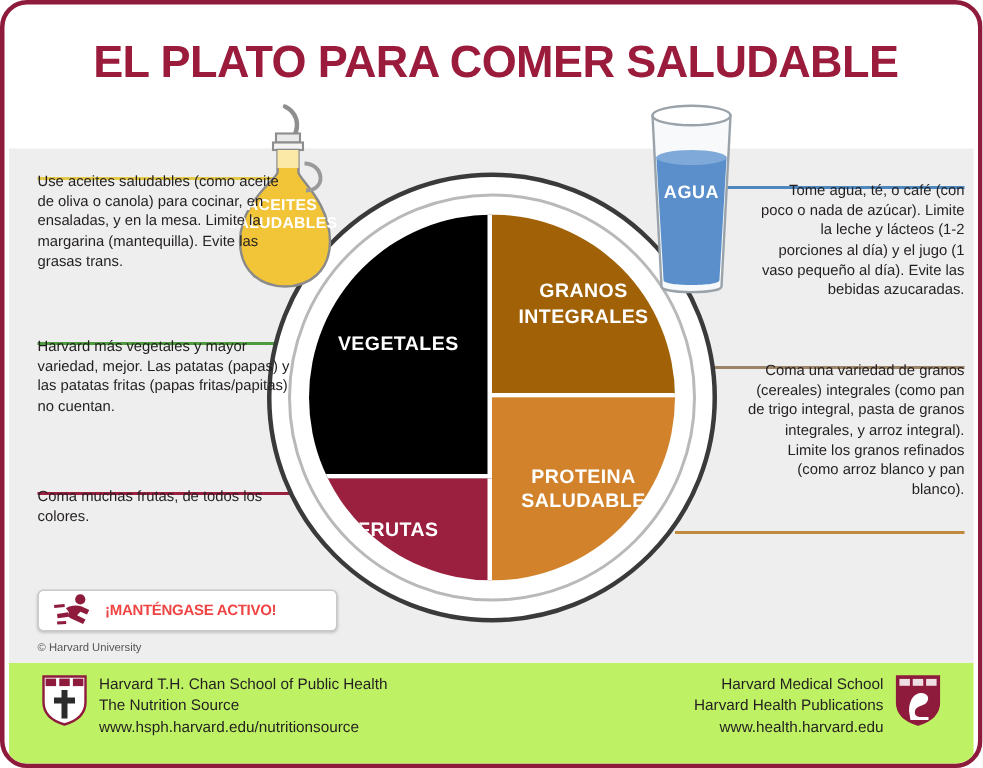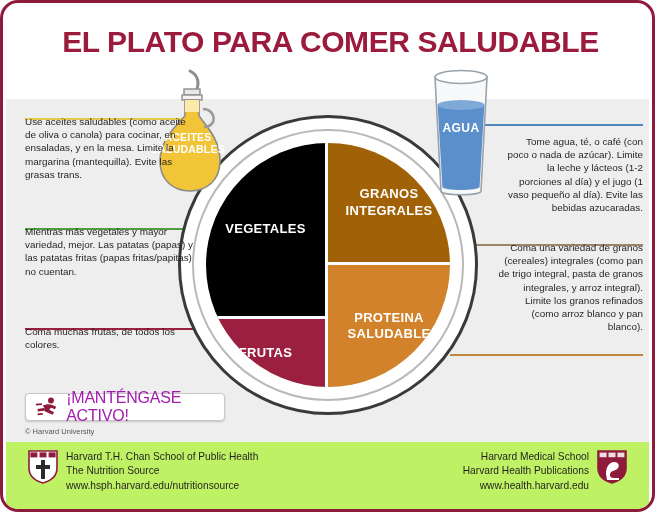--- a/index.html
+++ b/index.html
@@ -84,37 +84,37 @@
   }
 
   
   .callout{position:absolute;font-size:9.9px;line-height:1.33;color:#231f20;}
   .left-callout{text-align:left;}
   .right-callout{text-align:right;}
 
   .c-oil   {left:22px;  top:112px; width:172px;}
   .c-veg   {left:22px;  top:222px; width:172px;}
   .c-fru   {left:22px;  top:322px; width:180px;}
-  .c-water {left:500px; top:132px; width:140px;}
+  .c-water {left:500px; top:118px; width:140px;}
   .c-grain {left:492px; top:238px; width:148px;}
   .c-prot  {left:462px; top:348px; width:178px;}
 
   
   .conn{position:absolute;height:2px;}
 
   
   .active-btn{
     position:absolute;left:22px;top:390px;width:200px;height:28px;
     background:#ffffff;border:1px solid #c9c9c9;border-radius:4px;
     display:flex;align-items:center;gap:6px;
     box-shadow:0 1px 2px rgba(0,0,0,.18);
     box-sizing:border-box;padding-left:8px;
   }
   .active-btn .lbl{
-    color:#a21caf;font-size:16px;font-weight:normal;letter-spacing:-.2px;
+    color:#ef4444;font-size:10px;font-weight:bold;letter-spacing:-.2px;
   }
   .copyright{
     position:absolute;left:22px;top:424px;font-size:7.5px;color:#555;
   }
 
   
   .footer{position:absolute;left:3px;right:3px;top:439px;height:70px;background:#bef264;}
   .foot-left{position:absolute;left:22px;top:8px;display:flex;gap:8px;align-items:flex-start;}
   .foot-right{position:absolute;right:22px;top:8px;display:flex;gap:8px;align-items:flex-start;}
   .foot-txt{font-size:10.2px;line-height:1.42;color:#231f20;}
@@ -190,21 +190,21 @@
       <ellipse cx="34" cy="36" rx="23.5" ry="5" fill="#7FA9D9"></ellipse>
     </svg>
     <div class="water-label">AGUA</div>
   </div>
 
   <div class="callout left-callout c-oil">
     <div>Use aceites saludables (como aceite de oliva o canola) para cocinar, en ensaladas, y en la mesa. Limite la margarina (mantequilla). Evite las grasas trans.</div>
   </div>
 
   <div class="callout left-callout c-veg">
-    <div>Mientras más vegetales y mayor variedad, mejor. Las patatas (papas) y las patatas fritas (papas fritas/papitas) no cuentan.</div>
+    <div>Harvard más vegetales y mayor variedad, mejor. Las patatas (papas) y las patatas fritas (papas fritas/papitas) no cuentan.</div>
   </div>
 
   <div class="callout left-callout c-fru">
     <div>Coma muchas frutas, de todos los colores.</div>
   </div>
 
   <div class="callout right-callout c-water">
     <div>Tome agua, té, o café (con poco o nada de azúcar). Limite la leche y lácteos (1-2 porciones al día) y el jugo (1 vaso pequeño al día). Evite las bebidas azucaradas.</div>
   </div>
 

